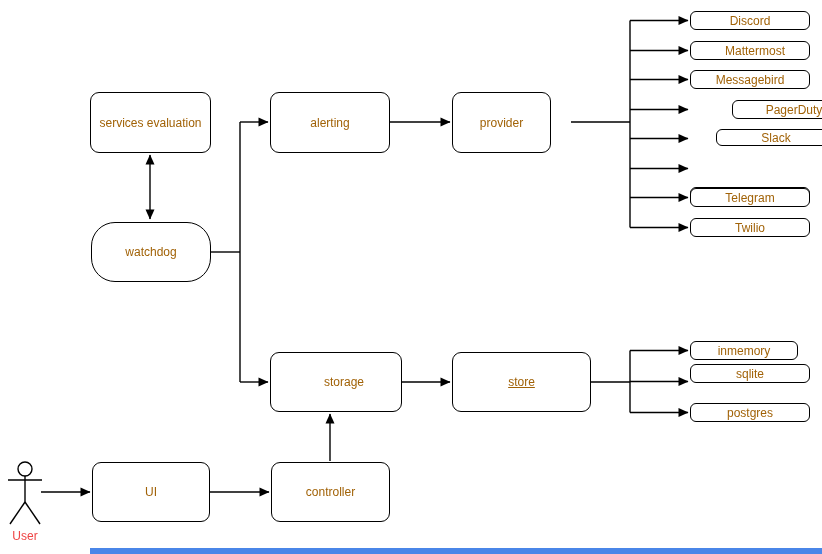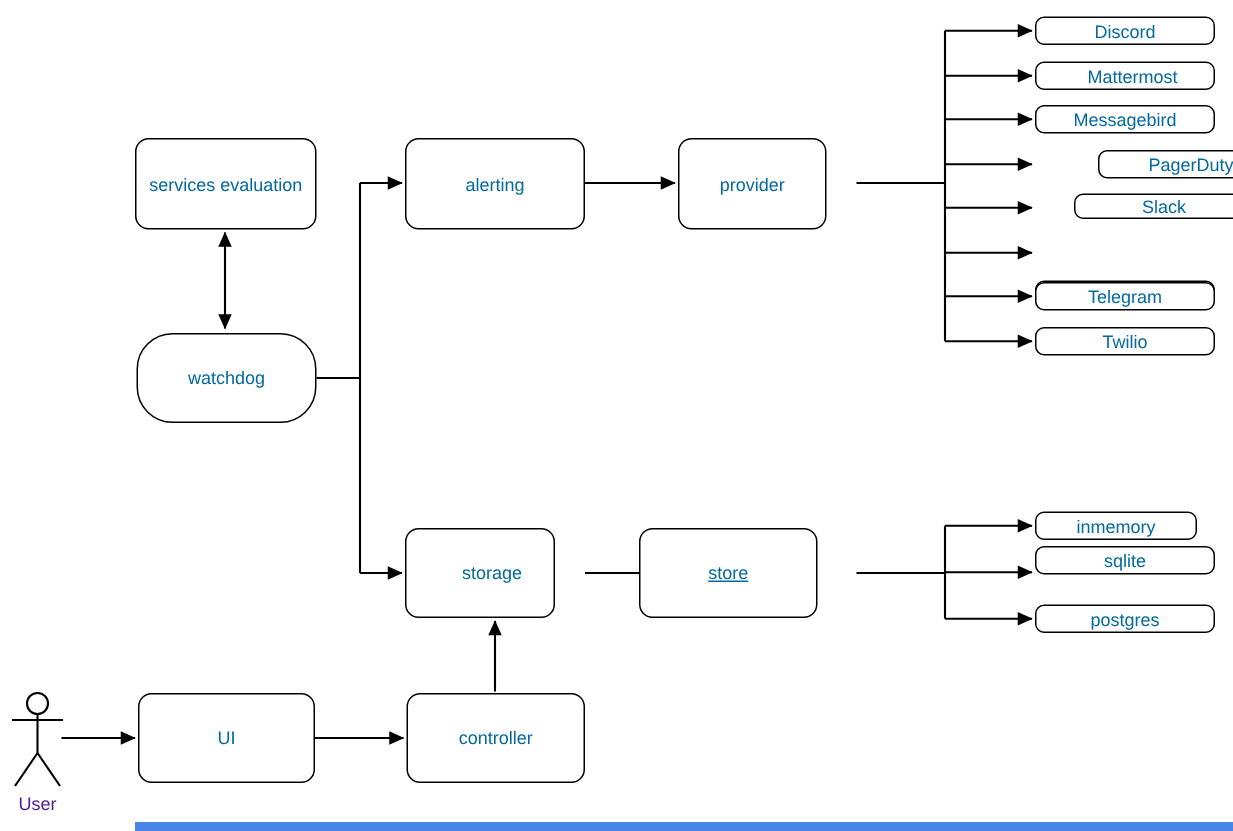--- a/index.html
+++ b/index.html
@@ -19,31 +19,31 @@
   .node {
     position: absolute;
     box-sizing: border-box;
     border: 1.4px solid #000000;
     border-radius: 9px;
     background: #ffffff;
     display: flex;
     align-items: center;
     justify-content: center;
     font-size: 12px;
-    color: #0369a1;
+    color: #a16207;
     text-align: center;
   }
   .node.small {
     border-radius: 6px;
     border-width: 1.3px;
   }
   .actor-label {
     position: absolute;
     font-size: 12px;
-    color: #4c1d95;
+    color: #ef4444;
     text-align: center;
   }
   .hscroll {
     position: absolute;
     left: 90px;
     top: 548px;
     width: 732px;
     height: 6px;
     background: #4a86e8;
   }
@@ -115,25 +115,25 @@
   </div>
 
   <div class="node" style="left:270px; top:92px;  width:120px; height:61px;">
     <span>alerting</span>
   </div>
 
   <div class="node" style="left:452px; top:92px;  width:99px; height:61px;">
     <span>provider</span>
   </div>
 
-  <div class="node" style="left:270px; top:352px; width:100px; height:60px;padding-left:16px;">
+  <div class="node" style="left:270px; top:352px; width:132px; height:60px;padding-left:16px;">
     <span>storage</span>
   </div>
 
-  <div class="node" style="left:426px; top:352px; width:119px; height:60px;text-decoration:underline;">
+  <div class="node" style="left:452px; top:352px; width:139px; height:60px;text-decoration:underline;">
     <span>store</span>
   </div>
 
   <div class="node" style="left:92px;  top:462px; width:118px; height:60px;">
     <span>UI</span>
   </div>
 
   <div class="node" style="left:271px; top:462px; width:119px; height:60px;">
     <span>controller</span>
   </div>

